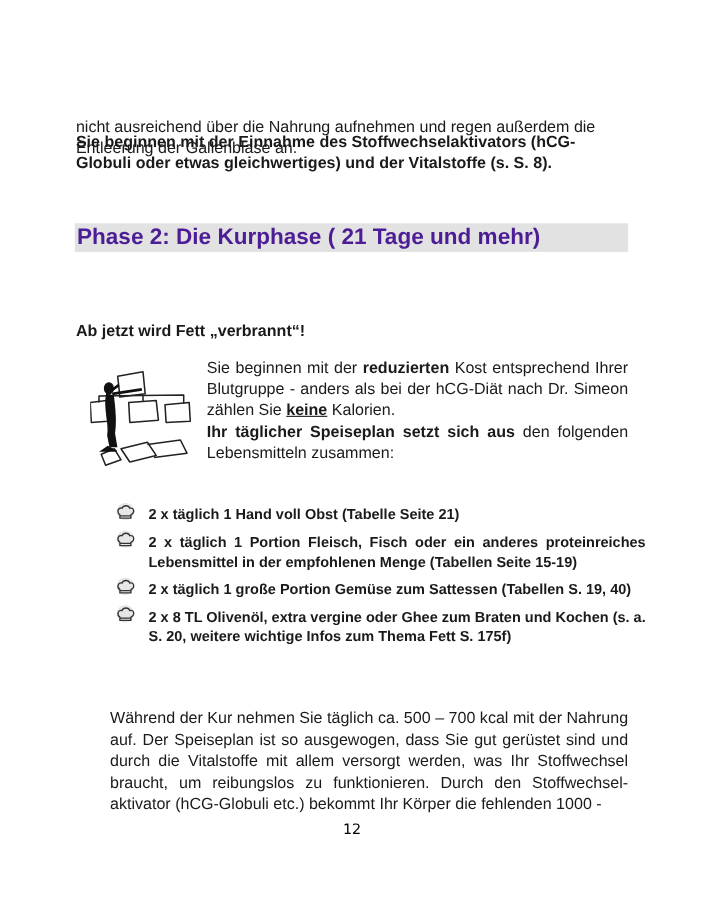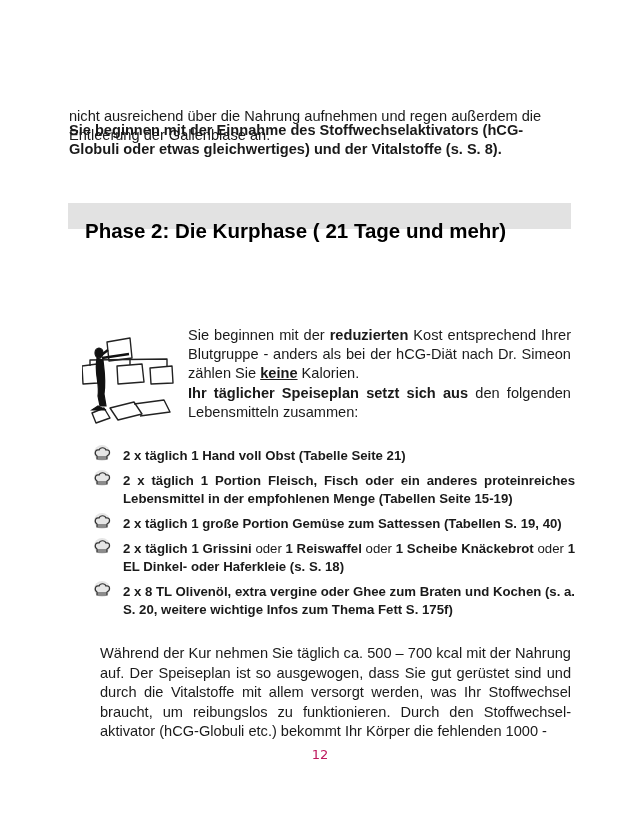--- a/index.html
+++ b/index.html
@@ -10,49 +10,50 @@
     .page { position: absolute; left: 0; top: 0; width: 640px; height: 828px; }
     .p { position: absolute; left: 69px; width: 502px; font-size: 14.6px; line-height: 19px; margin: 0; }
     .b { font-weight: bold; }
     .intro { top: 95px; margin-top: 12px; }
     .intro-bold { top: 121px; font-weight: bold; }
     .heading-bar {
       position: absolute; left: 68px; top: 203px; width: 503px; height: 26px;
       background: #e2e2e2;
     }
     .heading {
-      position: absolute; left: 2px; top: 1px; margin: 15px;
-      font-size: 20.5px; line-height: 24px; font-weight: bold; color: #000000;
+      position: absolute; left: 2px; top: 1px; margin: 0;
+      font-size: 20.5px; line-height: 24px; font-weight: bold; color: #4c1d95;
     }
     .after-heading { top: 240px; }
     .fat { top: 292px; font-weight: bold; }
     .clipart { position: absolute; left: 82px; top: 328px; width: 100px; height: 100px; }
     .side { position: absolute; left: 188px; width: 383px; font-size: 14.6px; line-height: 19px; text-align: justify; margin: 0; }
     .side1 { top: 326px; }
     .side2 { top: 384px; }
     .u { text-decoration: underline; font-weight: bold; }
-    .bullets { position: absolute; left: 88px; top: 443px; width: 483px; margin: 4px; padding: 0; list-style: none; }
+    .bullets { position: absolute; left: 88px; top: 443px; width: 483px; margin: 16px; padding: 0; list-style: none; }
     .bullet { position: relative; padding-left: 31px; font-size: 13.2px; line-height: 18px; font-weight: bold; text-align: justify; margin-bottom: 7px; }
     .bullet .bicon { position: absolute; left: 0; top: -2px; width: 22px; height: 18px; }
     .bullet .norm { font-weight: normal; }
     .closing { position: absolute; left: 100px; top: 644px; width: 471px; font-size: 14.6px; line-height: 19.5px; text-align: justify; margin: 0; }
-    .pagenum { position: absolute; left: 0; width: 640px; top: 747px; text-align: center; font-size: 13px; font-family: "DejaVu Sans", sans-serif; color: #be185d; }
+    .pagenum { position: absolute; left: 0; width: 640px; top: 747px; text-align: center; font-size: 13px; font-family: "DejaVu Sans", sans-serif; color: #000000; }
   </style>
 </head>
 <body>
 
 <div class="page">
 
   <p class="p intro">nicht  ausreichend über die Nahrung aufnehmen und regen außerdem die Entleerung der Gallenblase an.</p>
   <p class="p intro-bold">Sie beginnen mit der Einnahme des Stoffwechselaktivators (hCG-Globuli oder etwas gleichwertiges) und der Vitalstoffe (s. S. 8).</p>
 
   <div class="heading-bar">
     <h2 class="heading">Phase 2: Die Kurphase ( 21 Tage und mehr)</h2>
   </div>
 
+  <p class="p fat">Ab jetzt wird Fett „verbrannt“!</p>
 
   <svg class="clipart" viewBox="0 0 100 100">
     <g fill="none" stroke="#222" stroke-width="1.4" stroke-linejoin="round">
       <path d="M25 14 L48 10 L50 30 L27 33 Z"></path>
       <path d="M0 38 L15 36 L16 55 L1 56 Z"></path>
       <path d="M35 38 L60 36 L62 54 L36 56 Z"></path>
       <path d="M68 40 L90 38 L91 55 L69 56 Z"></path>
       <path d="M8 38 L8 32 L85 31 L85 39"></path>
       <path d="M48 32 L48 37"></path>
       <path d="M28 80 L52 74 L60 86 L36 92 Z"></path>
@@ -91,27 +92,20 @@
           <circle cx="10" cy="8" r="8" fill="#e6e6e6"></circle>
           <path d="M5 11 C2 9, 3 4, 7 5 C8 2, 13 2, 14 5 C18 4, 19 9, 15 11 L15 14 L5 14 Z M5 12 L15 12" fill="none" stroke="#333" stroke-width="1.2"></path>
         </svg>
       <span>2  x täglich 1 große Portion Gemüse zum Sattessen  (Tabellen S. 19, 40)</span>
     </li>
     <li class="bullet">
       <svg class="bicon" viewBox="0 0 22 18">
           <circle cx="10" cy="8" r="8" fill="#e6e6e6"></circle>
           <path d="M5 11 C2 9, 3 4, 7 5 C8 2, 13 2, 14 5 C18 4, 19 9, 15 11 L15 14 L5 14 Z M5 12 L15 12" fill="none" stroke="#333" stroke-width="1.2"></path>
         </svg>
-      <span>2  x täglich 1 Grissini</span><span class="norm"> oder </span><span>1 Reiswaffel</span><span class="norm"> oder </span><span>1 Scheibe Knäckebrot</span><span class="norm"> oder </span> <span>1 EL Dinkel- oder Haferkleie (s. S. 18)</span>
-    </li>
-    <li class="bullet">
-      <svg class="bicon" viewBox="0 0 22 18">
-          <circle cx="10" cy="8" r="8" fill="#e6e6e6"></circle>
-          <path d="M5 11 C2 9, 3 4, 7 5 C8 2, 13 2, 14 5 C18 4, 19 9, 15 11 L15 14 L5 14 Z M5 12 L15 12" fill="none" stroke="#333" stroke-width="1.2"></path>
-        </svg>
       <span>2 x 8 TL Olivenöl, extra vergine oder Ghee zum Braten und Kochen (s. a. S. 20, weitere wichtige Infos zum Thema Fett S. 175f)</span>
     </li>
   </ul>
 
   <p class="closing"><span>Während der Kur nehmen Sie täglich ca. 500 – 700 kcal mit der Nahrung auf.  Der Speiseplan ist so ausgewogen, dass Sie gut gerüstet sind und durch die Vitalstoffe mit allem versorgt werden, was Ihr Stoffwechsel braucht, um reibungslos zu funktionieren. Durch den Stoffwechsel-aktivator (hCG-Globuli etc.) bekommt Ihr Körper die fehlenden 1000 -</span></p>
 
   <div class="pagenum">12</div>
 </div>
 
 </body></html>

